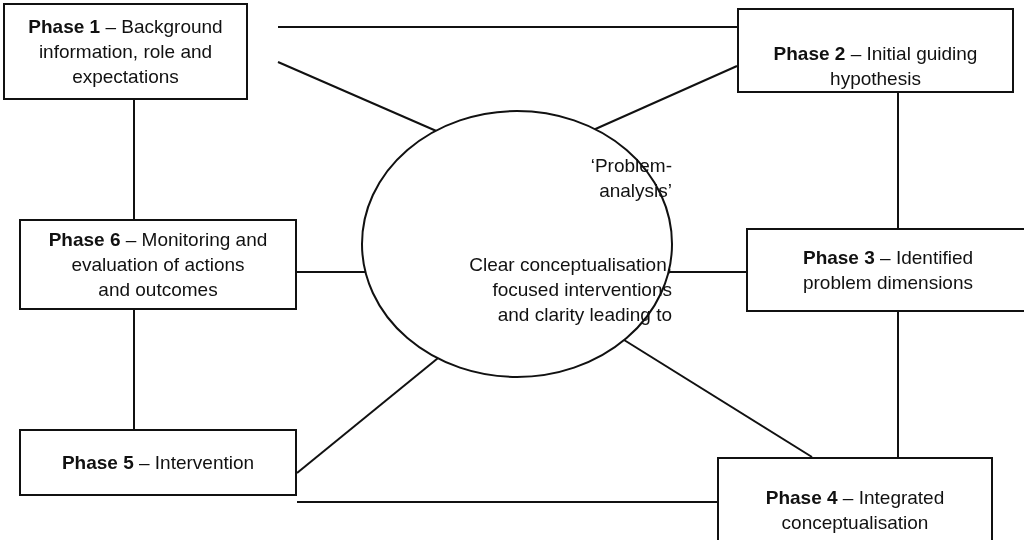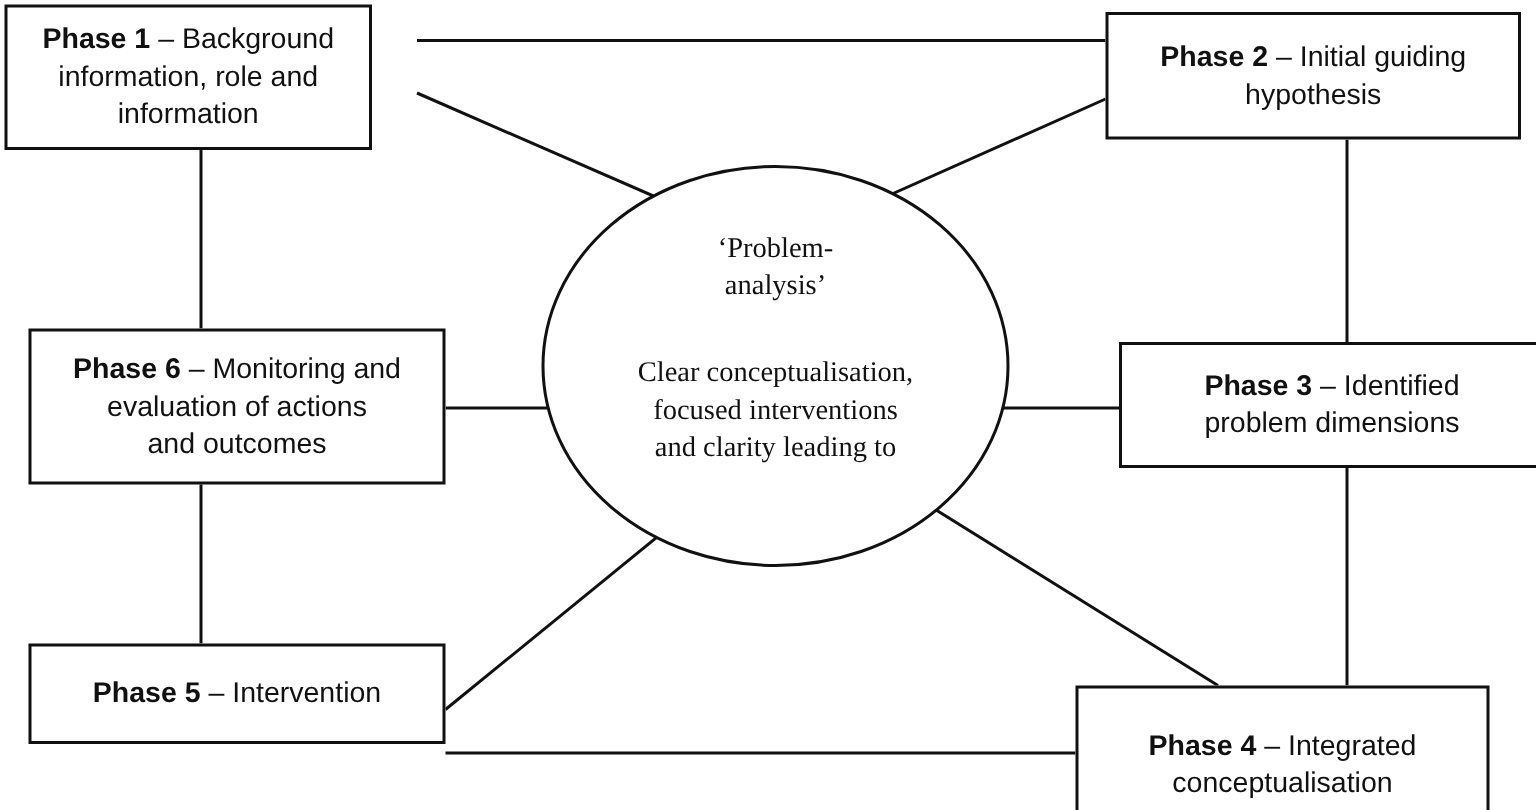--- a/index.html
+++ b/index.html
@@ -30,36 +30,35 @@
     text-align: center;
     font-size: 19px;
     line-height: 25px;
   }
   .phase-box .ln { white-space: nowrap; }
   .phase-box b { font-weight: bold; }
   .center-text {
     position: absolute;
     left: 362px; top: 111px;
     width: 310px; height: 266px;
-    text-align: center;
+    text-align: right;
     font-size: 19px;
     line-height: 25px;
     padding-top: 42px;
-    font-family: Liberation Serif, serif;
   }
-  .center-text .body { margin-top: 33px; }
+  .center-text .body { margin-top: 49px; }
   .center-text .ln { display: block; white-space: nowrap; }
 
   
   #box-phase-1 { left: 3px;   top: 3px;   width: 245px; height: 97px; }
-  #box-phase-2 { left: 737px; top: 8px;   width: 277px; height: 85px; }
+  #box-phase-2 { left: 737px; top: 8px;   width: 277px; height: 85px; align-items: flex-end; }
   #box-phase-3 { left: 746px; top: 228px; width: 284px; height: 84px; }
   #box-phase-4 { left: 717px; top: 457px; width: 276px; height: 106px; }
   #box-phase-5 { left: 19px;  top: 429px; width: 278px; height: 67px; }
-  #box-phase-6 { left: 19px;  top: 219px; width: 278px; height: 104px; }
+  #box-phase-6 { left: 19px;  top: 219px; width: 278px; height: 91px; }
 </style>
 </head>
 <body>
 
 <div class="stage">
 
   <svg class="wires" viewBox="0 0 1024 540" xmlns="http://www.w3.org/2000/svg">
     <g stroke="#111111" stroke-width="2" fill="none">
 
       <line x1="278" y1="27" x2="737" y2="27"></line>
@@ -89,21 +88,21 @@
       <span class="ln">Clear conceptualisation,</span>
       <span class="ln">focused interventions</span>
       <span class="ln">and clarity leading to</span>
     </div>
   </div>
 
   <div class="phase-box" id="box-phase-1">
     <div>
       <div class="ln"><b>Phase 1</b><span> – Background</span></div>
       <div class="ln">information, role and</div>
-      <div class="ln">information</div>
+      <div class="ln">expectations</div>
     </div>
   </div>
 
   <div class="phase-box" id="box-phase-2">
     <div>
       <div class="ln"><b>Phase 2</b><span> – Initial guiding</span></div>
       <div class="ln">hypothesis</div>
     </div>
   </div>
 

